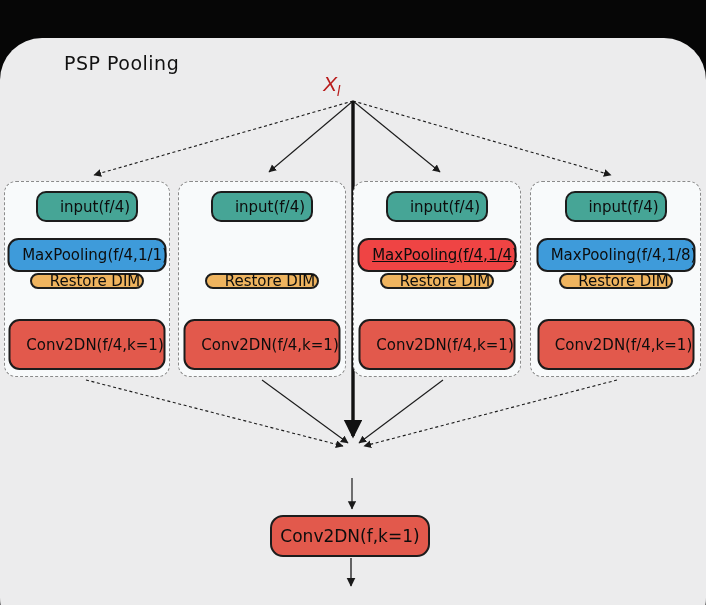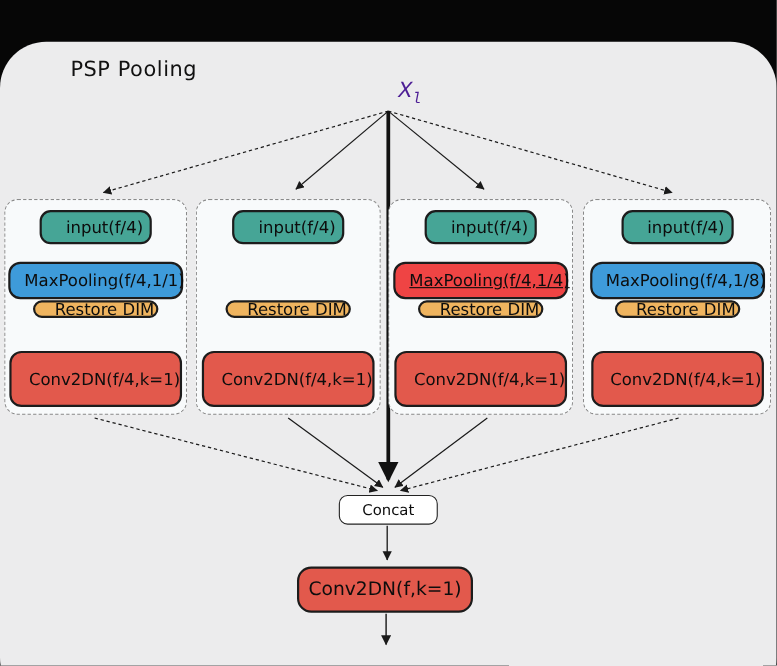--- a/index.html
+++ b/index.html
@@ -20,25 +20,25 @@
   }
   .title {
     position: absolute;
     left: 64px; top: 14px;
     font-size: 19px;
     color: #111;
     letter-spacing: 0.5px;
   }
   .math {
     position: absolute;
-    font-family: Liberation Mono, monospace;
+    font-family: Liberation Sans, sans-serif;
     font-style: italic;
     font-size: 21px;
-    color: #4c1d95;
-    text-align: right;
+    color: #b91c1c;
+    text-align: left;
     white-space: nowrap;
   }
   .math sub { font-size: 14px; }
   .math-in  { left: 323px; top: 34px; width: 60px; }
   .math-out { left: 316px; top: 551px; width: 70px; }
 
   .arrows {
     position: absolute; left: 0; top: 0;
     width: 706px; height: 605px;
     pointer-events: none;
@@ -164,19 +164,18 @@
       <div class="node n-conv" style="background: rgb(226, 89, 76);">Conv2DN(f/4,k=1)</div>
     </div>
 
     <div class="branch b4" style="background: rgb(248, 250, 251);">
       <div class="node n-input" style="background: rgb(70, 165, 150);">input(f/4)</div>
       <div class="node n-mp" style="background: rgb(62, 155, 218);">MaxPooling(f/4,1/8)</div>
       <div class="node n-rd" style="background: rgb(239, 180, 95);">Restore DIM</div>
       <div class="node n-conv" style="background: rgb(226, 89, 76);">Conv2DN(f/4,k=1)</div>
     </div>
 
-    <div class="concat" style="background: rgb(255, 255, 255);">Concat</div>
 
     <div class="final-conv" style="background: rgb(226, 89, 76);">Conv2DN(f,k=1)</div>
 
 
   </div>
 </div>
 
 </body></html>

